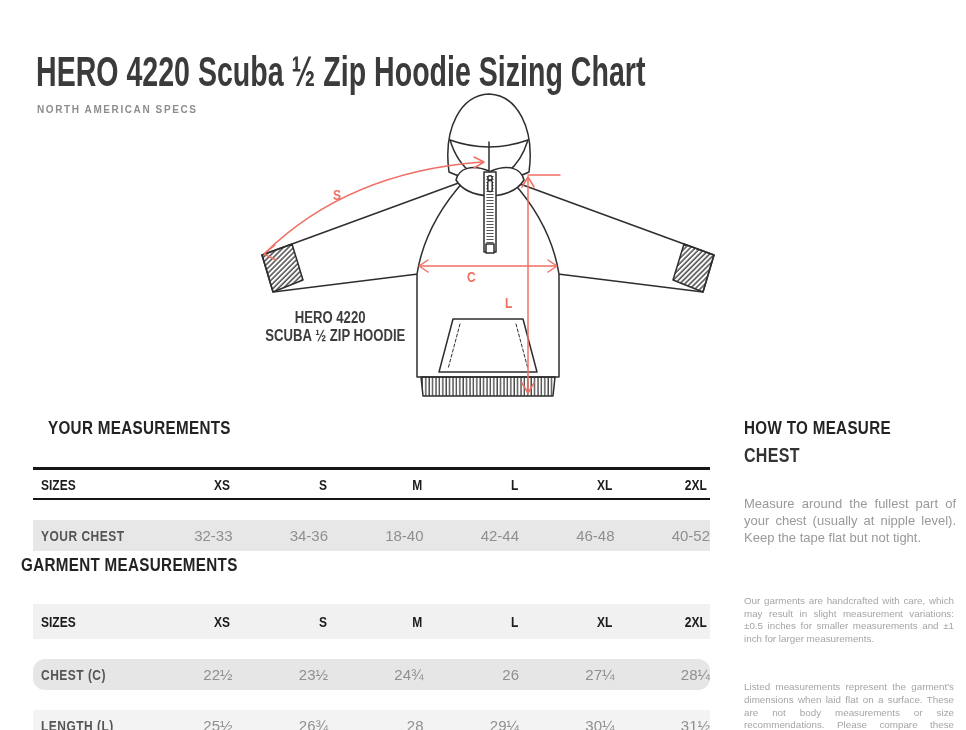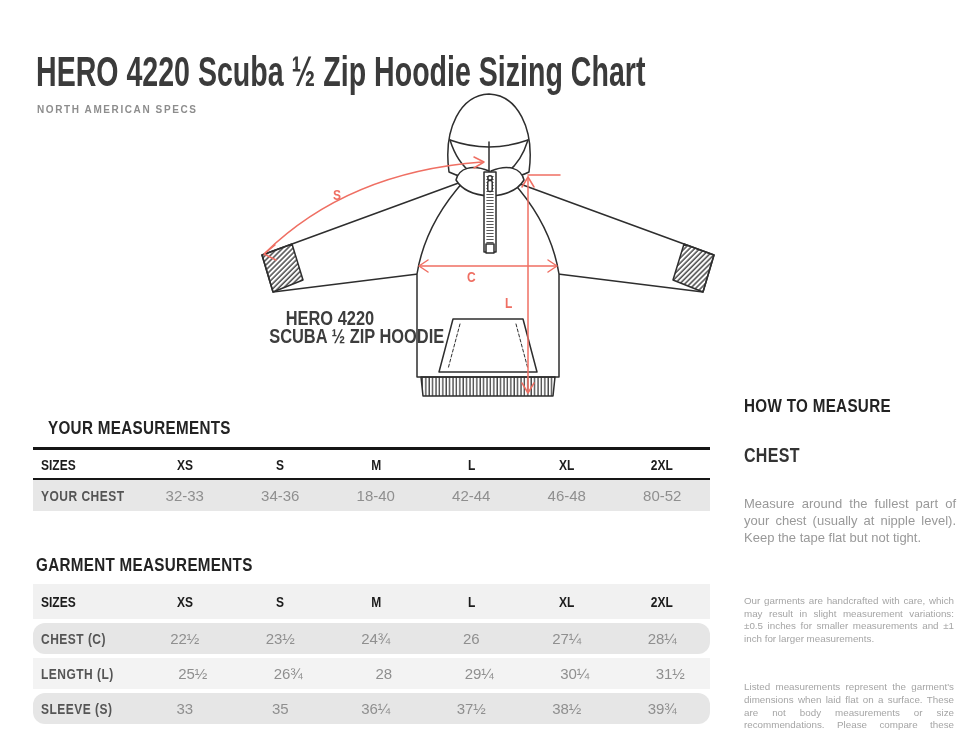--- a/index.html
+++ b/index.html
@@ -24,38 +24,38 @@
 
   
   .illus { position:absolute; left:248px; top:88px; width:480px; height:322px; }
   .illus svg { position:absolute; left:0; top:0; }
   .measure-letter {
     position:absolute; font-size:15px; font-weight:700; color:#ef6f63;
     transform:scaleX(.8); transform-origin:50% 50%;
   }
   .product-label {
     position:absolute; left:2px; top:221px; width:160px; text-align:center;
-    font-weight:700; color:#3d3d3d; font-size:20px; line-height:18px;
+    font-weight:700; color:#3d3d3d; font-size:16px; line-height:18px;
   }
   .product-label .line { transform:scaleX(.82); transform-origin:50% 50%; display:inline-block; white-space:nowrap; }
 
   
   .sec-head {
     position:absolute; font-size:19px; font-weight:700; color:#232323;
     letter-spacing:.4px; white-space:nowrap;
   }
   .sub-head {
     position:absolute; font-size:20px; font-weight:700; color:#333333;
     letter-spacing:.4px; white-space:nowrap;
   }
 
   
   .table { position:absolute; left:33px; width:677px; }
-  .trow { display:grid; grid-template-columns:104px repeat(6,1fr); align-items:center; }
-  .cell { text-align:center; font-size:15px; color:#8f8f8f; }
+  .trow { display:grid; grid-template-columns:104px repeat(6,1fr); align-items:center;margin-top:20px; }
+  .cell { text-align:right; font-size:15px; color:#8f8f8f; }
   .cell.label { text-align:left; padding-left:8px; }
   .hcell { font-weight:700; color:#1c1c1c; }
   .t1-head { height:33px; border-top:3px solid #161616; border-bottom:2px solid #161616; background:#ffffff; }
   .t1-row  { height:31px; background:#e7e7e7; }
   .t2-head { height:35px; background:#f1f1f1; margin-bottom:4px; }
   .t2-row  { height:31px; margin-bottom:4px; }
   .bg-dark  { background:#e6e6e6;border-radius:12px; }
   .bg-light { background:#f3f3f3;gap:16px; }
   .rowlab { font-weight:700; color:#555555; letter-spacing:.6px; }
 
@@ -159,25 +159,25 @@
       <div class="cell hcell"><span class="cxc">XL</span></div>
       <div class="cell hcell"><span class="cxc">2XL</span></div>
     </div>
     <div class="trow t1-row">
       <div class="cell label rowlab"><span class="cx">YOUR CHEST</span></div>
       <div class="cell">32-33</div>
       <div class="cell">34-36</div>
       <div class="cell">18-40</div>
       <div class="cell">42-44</div>
       <div class="cell">46-48</div>
-      <div class="cell">80-52</div>
-    </div>
-  </div>
-
-  <div class="sec-head" style="left:36px; top:554px;">
+      <div class="cell">40-52</div>
+    </div>
+  </div>
+
+  <div class="sec-head" style="left:21px; top:554px;">
     <span class="cx">GARMENT MEASUREMENTS</span>
   </div>
 
   <div class="table" style="top:584px;">
     <div class="trow t2-head">
       <div class="cell label hcell"><span class="cx">SIZES</span></div>
       <div class="cell hcell"><span class="cxc">XS</span></div>
       <div class="cell hcell"><span class="cxc">S</span></div>
       <div class="cell hcell"><span class="cxc">M</span></div>
       <div class="cell hcell"><span class="cxc">L</span></div>
@@ -206,21 +206,21 @@
       <div class="cell label rowlab"><span class="cx">SLEEVE (S)</span></div>
       <div class="cell">33</div>
       <div class="cell">35</div>
       <div class="cell">36¼</div>
       <div class="cell">37½</div>
       <div class="cell">38½</div>
       <div class="cell">39¾</div>
     </div>
   </div>
 
-  <div class="sec-head" style="left:744px; top:395px;text-align:right;">
+  <div class="sec-head" style="left:744px; top:417px;text-align:right;">
     <span class="cx">HOW TO MEASURE</span>
   </div>
   <div class="sub-head" style="left:744px; top:444px;">
     <span class="cx">CHEST</span>
   </div>
   <div class="howto-body">Measure around the fullest part of your chest (usually at nipple level). Keep the tape flat but not tight.</div>
 
   <div class="fineprint">
     <p>Our garments are handcrafted with care, which may result in slight measurement variations: ±0.5 inches for smaller measurements and ±1 inch for larger measurements.</p>
     <p>Listed measurements represent the garment's dimensions when laid flat on a surface. These are not body measurements or size recommendations. Please compare these garment measurements with clothing that fits you well for the most accurate size selection.</p>

